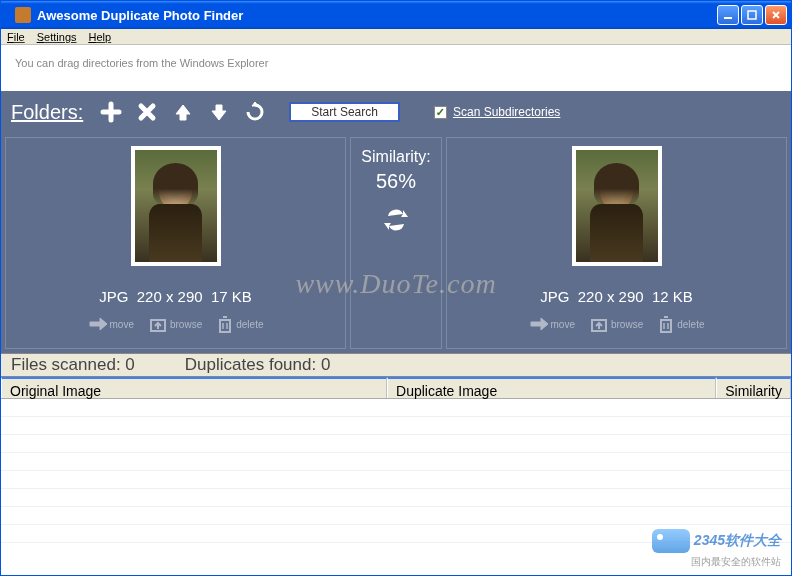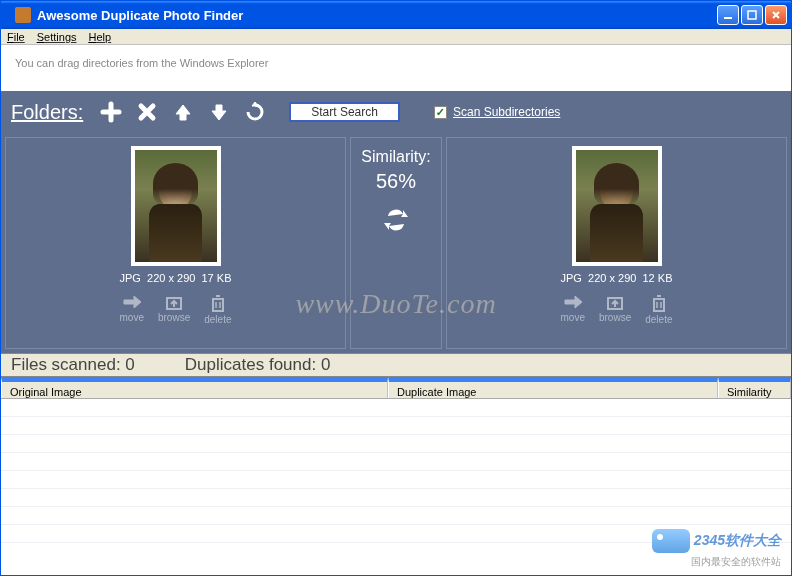--- a/index.html
+++ b/index.html
@@ -36,31 +36,31 @@
 .sim-value { font-size: 20px; font-weight: 300; margin-bottom: 14px; }
 .sim-refresh { cursor: pointer; }
 
 .thumb-frame { width: 90px; height: 120px; background: #fff; padding: 4px; display: flex; align-items: center; justify-content: center; }
 .mona { width: 100%; height: 100%; background: linear-gradient(to bottom, #5a6b3a 0%, #7a8050 35%, #3a3020 100%); position: relative; overflow: hidden; }
 .mona::before { content: ""; position: absolute; top: 18%; left: 30%; width: 40%; height: 35%; background: radial-gradient(ellipse, #d4b48a 40%, #b08050 100%); border-radius: 50% 50% 45% 45%; }
 .mona::after { content: ""; position: absolute; top: 12%; left: 22%; width: 56%; height: 38%; background: linear-gradient(to bottom, #3a2a1a 60%, transparent 100%); border-radius: 50% 50% 30% 30%; }
 .mona-body { position: absolute; top: 48%; left: 18%; width: 64%; height: 55%; background: linear-gradient(to bottom, #2a2010 0%, #4a3a20 100%); border-radius: 20% 20% 0 0; }
 .mona.alt::before { background: radial-gradient(ellipse, #c0a070 40%, #a07040 100%); }
 
-.photo-meta { color: #fff; font-size: 11px; margin-top: 6px; }
+.photo-meta { color: #fff; font-size: 15px; margin-top: 22px; }
 .photo-actions { display: flex; gap: 14px; margin-top: 10px; }
-.action-btn { display: flex; flex-direction: column; align-items: center; color: #b0b8c8; font-size: 10px; cursor: pointer; gap: 2px; }
+.action-btn { display: flex; flex-direction: row; align-items: center; color: #b0b8c8; font-size: 10px; cursor: pointer; gap: 2px; }
 .action-btn svg { fill: #b0b8c8; stroke: #b0b8c8; }
 
-.watermark { position: absolute; top: 268px; left: 0; width: 792px; text-align: center; font-size: 28px; font-style: italic; font-family: Georgia, serif; color: rgba(200,200,200,0.55); pointer-events: none; text-shadow: 1px 1px 2px rgba(120,120,120,0.4); letter-spacing: 1px; margin-top: 20px; }
+.watermark { position: absolute; top: 268px; left: 0; width: 792px; text-align: center; font-size: 28px; font-style: italic; font-family: Georgia, serif; color: rgba(200,200,200,0.55); pointer-events: none; text-shadow: 1px 1px 2px rgba(120,120,120,0.4); letter-spacing: 1px; }
 
 .status-row { height: 24px; background: #ece9d8; border-top: 1px solid #888; border-bottom: 1px solid #888; display: flex; align-items: center; padding: 0 10px; color: #444; font-size: 17px; gap: 50px; }
 
 .list-header { height: 22px; background: #ece9d8; display: flex; border-bottom: 1px solid #aaa; }
-.list-header-cell { border-right: 1px solid #c0c0c0; border-top: 5px solid #3b82f6; border-left: 1px solid #fff; padding: 4px 8px; font-size: 11px; }
+.list-header-cell { border-right: 1px solid #c0c0c0; border-top: 2px solid #3b82f6; border-left: 1px solid #fff; padding: 4px 8px; font-size: 14px; }
 .col-orig { width: 387px; }
 .col-dup { width: 330px; }
 .col-sim { flex: 1; }
 
 .list-body { flex: 1; background: #fff; position: relative; }
 .list-row { height: 18px; border-bottom: 1px solid #eef0f5; }
 
 .bottom-watermark { position: absolute; bottom: 6px; right: 10px; display: flex; flex-direction: column; align-items: flex-end; gap: 2px; opacity: 0.8; }
 .bw-logo { display: flex; align-items: center; gap: 4px; justify-content: space-between; }
 .bw-icon { width: 38px; height: 24px; background: linear-gradient(to bottom, #7abfff, #3a8fe0); border-radius: 6px; position: relative; }

